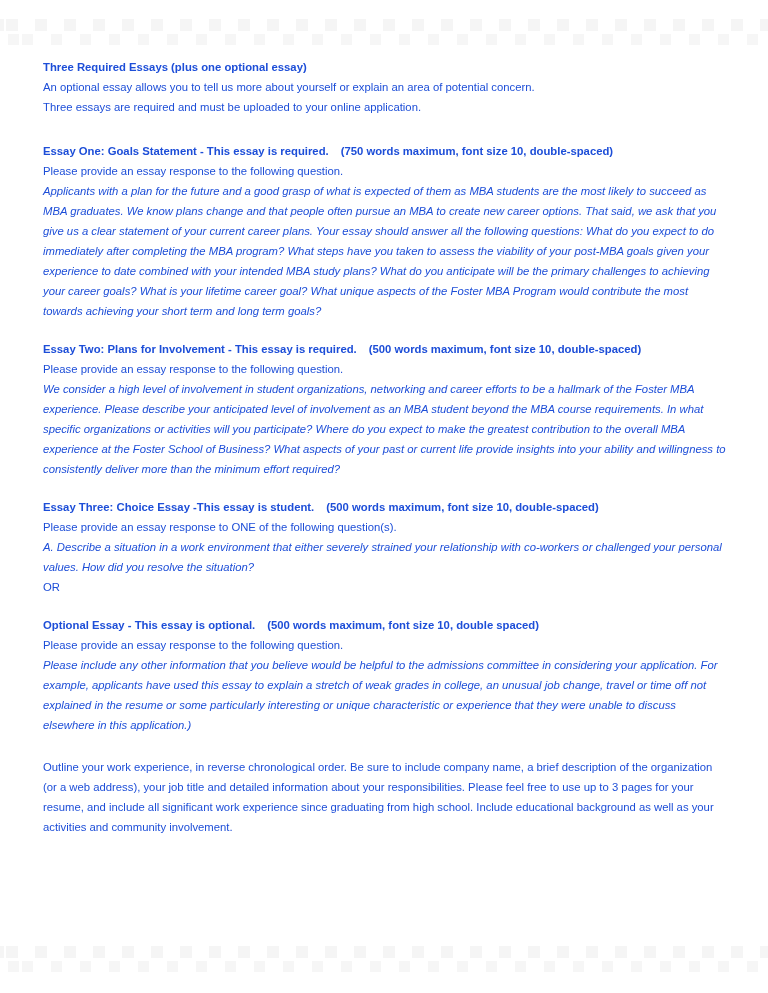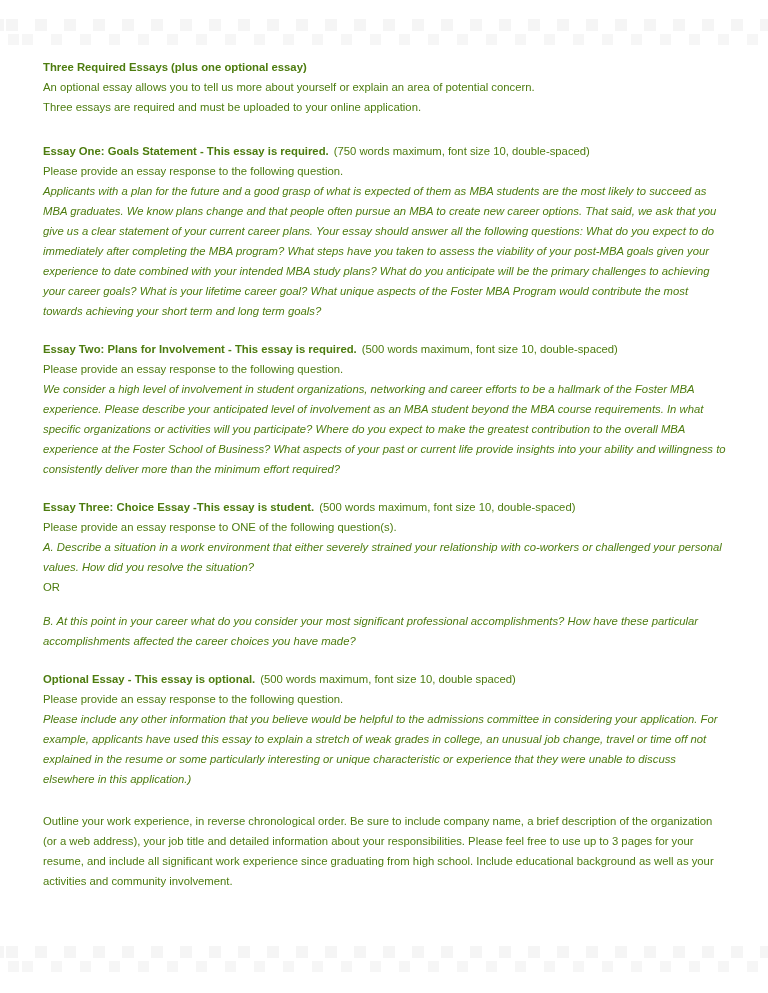--- a/index.html
+++ b/index.html
@@ -2,21 +2,21 @@
 <html><head>
 <meta charset="utf-8">
 <style>
   html, body { margin: 0; padding: 0; background: #ffffff; }
   .page {
     position: relative;
     width: 768px;
     height: 993px;
     background: #ffffff;
     font-family: "Liberation Sans", sans-serif;
-    color: #4d7c0f;
+    color: #1d4ed8;
     overflow: hidden;
   }
   
   .pattern-band {
     position: absolute;
     left: 0;
     width: 100%;
     height: 30px;
     background-image:
       repeating-linear-gradient(90deg, #f5f5f5 0 12px, transparent 12px 29px),
@@ -32,21 +32,21 @@
   .content {
     position: absolute;
     left: 43px;
     top: 57px;
     width: 684px;
     font-size: 11.3px;
     line-height: 20px;
   }
   p { margin: 0; }
   .bold { font-weight: bold; }
-  .note { font-weight: normal; margin-left: 5px; }
+  .note { font-weight: bold; margin-left: 12px; }
   .prompt { font-style: italic; }
   .section { margin-top: 24px; }
   .section-tight { margin-top: 18px; }
   .option-b { margin-top: 14px; }
   .resume-section { margin-top: 22px; }
 </style>
 </head>
 <body>
 
 <div class="page">
@@ -71,21 +71,20 @@
       <p><span class="bold">Essay Two: Plans for Involvement - This essay is required.</span><span class="note">(500 words maximum, font size 10, double-spaced)</span></p>
       <p>Please provide an essay response to the following question.</p>
       <p class="prompt">We consider a high level of involvement in student organizations, networking and career efforts to be a hallmark of the Foster MBA experience. Please describe your anticipated level of involvement as an MBA student beyond the MBA course requirements. In what specific organizations or activities will you participate? Where do you expect to make the greatest contribution to the overall MBA experience at the Foster School of Business? What aspects of your past or current life provide insights into your ability and willingness to consistently deliver more than the minimum effort required?</p>
     </div>
 
     <div class="section-tight">
       <p><span class="bold">Essay Three: Choice Essay -This essay is student.</span><span class="note">(500 words maximum, font size 10, double-spaced)</span></p>
       <p>Please provide an essay response to ONE of the following question(s).</p>
       <p class="prompt">A. Describe a situation in a work environment that either severely strained your relationship with co-workers or challenged your personal values. How did you resolve the situation?</p>
       <p>OR</p>
-      <p class="prompt option-b">B. At this point in your career what do you consider your most significant professional accomplishments? How have these particular accomplishments affected the career choices you have made?</p>
     </div>
 
     <div class="section-tight">
       <p><span class="bold">Optional Essay - This essay is optional.</span><span class="note">(500 words maximum, font size 10, double spaced)</span></p>
       <p>Please provide an essay response to the following question.</p>
       <p class="prompt">Please include any other information that you believe would be helpful to the admissions committee in considering your application.  For example, applicants have used this essay to explain a stretch of weak grades in college, an unusual job change, travel or time off not explained in the resume or some particularly interesting or unique characteristic or experience that they were unable to discuss elsewhere in this application.)</p>
     </div>
 
     <div class="resume-section">
       <p>Outline your work experience, in reverse chronological order. Be sure to include company name, a brief description of the organization (or a web address), your job title and detailed information about your responsibilities. Please feel free to use up to 3 pages for your resume, and include all significant work experience since graduating from high school. Include educational background as well as your activities and community involvement.</p>

